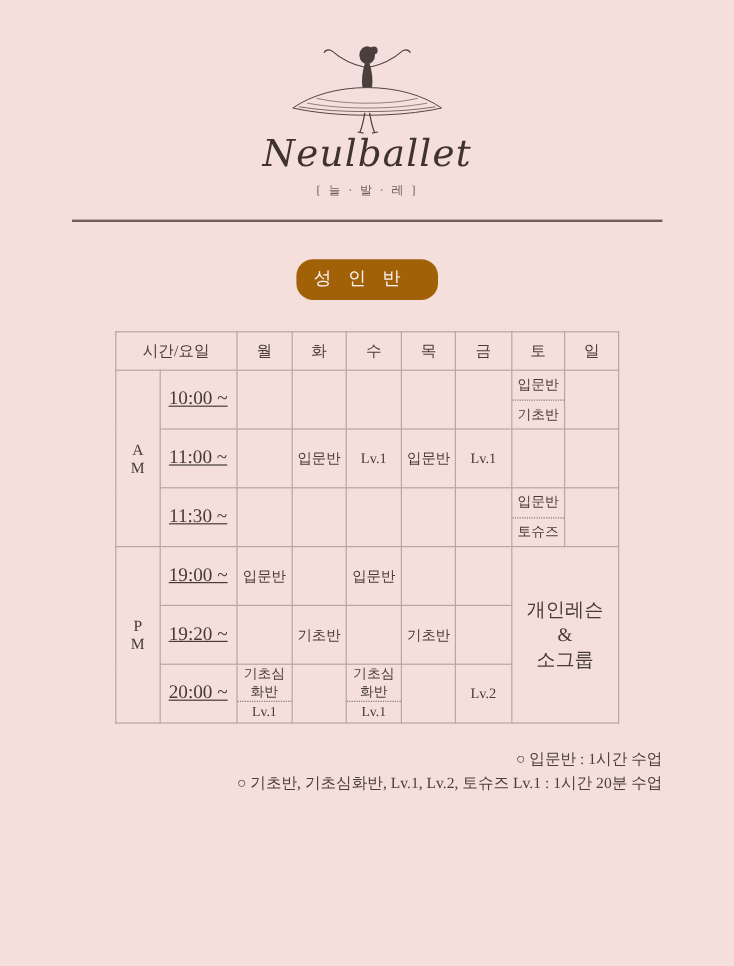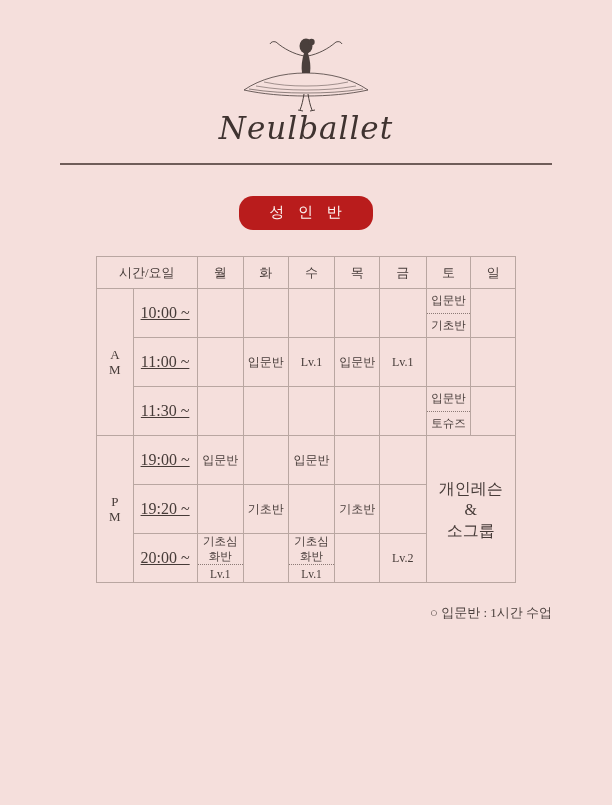--- a/index.html
+++ b/index.html
@@ -52,25 +52,25 @@
     margin: 17px auto 0 auto;
   }
 
   
   .pill-wrap {
     text-align: center;
     margin-top: 31px;
   }
   .pill {
     display: inline-block;
-    background: #b91c1c;
+    background: #a16207;
     color: #fdf4f2;
     font-size: 15px;
     letter-spacing: 5px;
-    padding: 7px 26px 8px 30px;
+    padding: 7px 26px 8px 14px;
     border-radius: 14px;
     font-family: "Liberation Serif", serif;
   }
 
   
   .table-wrap {
     width: 420px;
     margin: 26px auto 0 auto;
   }
   table.sched {
@@ -180,20 +180,21 @@
         <path d="M40 54 C58 57, 72 58, 90 58 C108 58, 122 57, 140 54" stroke-width="0.5"></path>
         <path d="M48 50 C62 53, 75 54, 90 54 C105 54, 118 53, 132 50" stroke-width="0.5"></path>
 
         <path d="M88 62 C87 68, 86 73, 84 78" stroke-width="1"></path>
         <path d="M92 62 C93 68, 94 73, 96 78" stroke-width="1"></path>
         <path d="M82 78 L87 79" stroke-width="1"></path>
         <path d="M94 79 L99 78" stroke-width="1"></path>
       </g>
     </svg>
     <div class="logo-script">Neulballet</div>
+    <div class="logo-sub">[ 늘 · 발 · 레 ]</div>
   </div>
 
   <div class="rule"></div>
 
   <div class="pill-wrap">
     <span class="pill">성 인 반</span>
   </div>
 
   <div class="table-wrap">
     <table class="sched">
@@ -311,15 +312,16 @@
         </td>
         <td class="cell"></td>
         <td class="cell">Lv.2</td>
       </tr>
     </tbody>
       </table>
   </div>
 
   <div class="notes">
     <div>○ 입문반 : 1시간 수업</div>
+    <div>○ 기초반, 기초심화반, Lv.1, Lv.2, 토슈즈 Lv.1 : 1시간 20분 수업</div>
   </div>
 
 </div>
 
 </body></html>

